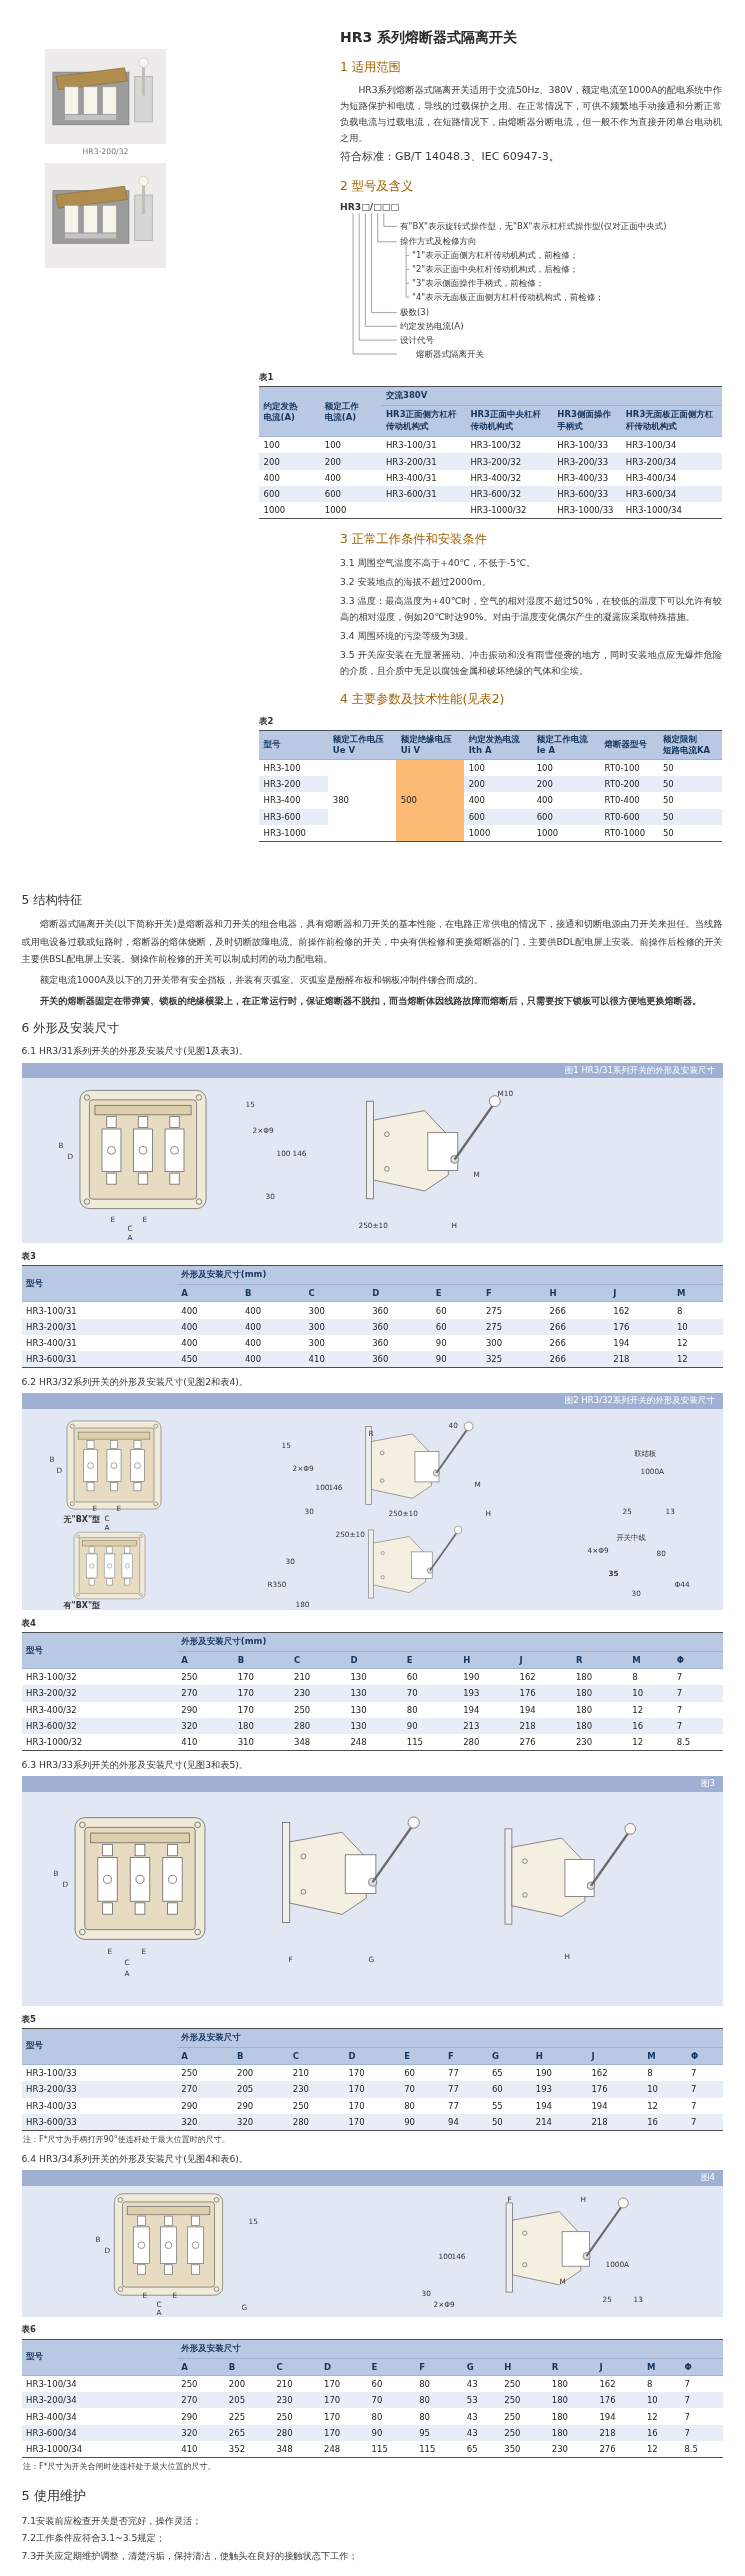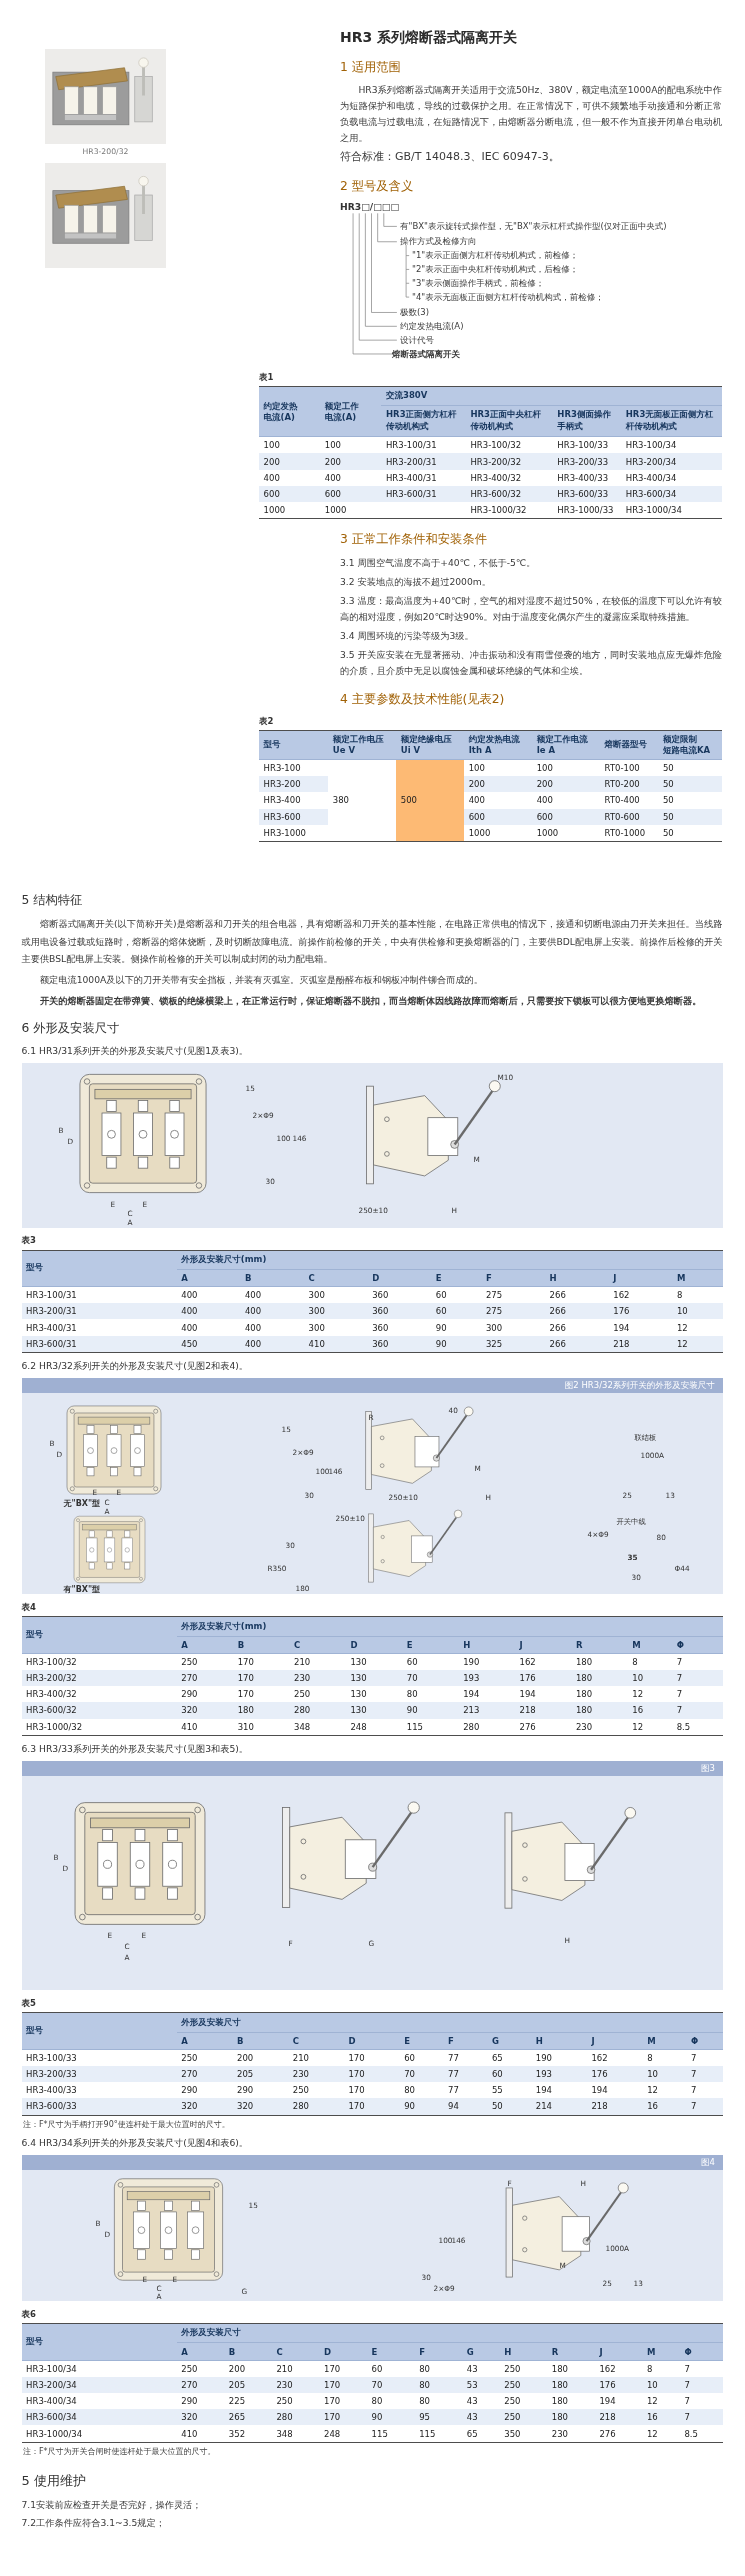--- a/index.html
+++ b/index.html
@@ -145,21 +145,21 @@
       <span class="model-code">HR3□/□□□</span>
       <span class="md-label" style="left:60px;top:20px;">有"BX"表示旋转式操作型，无"BX"表示杠杆式操作型(仅对正面中央式)</span>
       <span class="md-label" style="left:60px;top:35px;">操作方式及检修方向</span>
       <span class="md-label" style="left:72px;top:49px;">"1"表示正面侧方杠杆传动机构式，前检修；</span>
       <span class="md-label" style="left:72px;top:63px;">"2"表示正面中央杠杆传动机构式，后检修；</span>
       <span class="md-label" style="left:72px;top:77px;">"3"表示侧面操作手柄式，前检修；</span>
       <span class="md-label" style="left:72px;top:91px;">"4"表示无面板正面侧方杠杆传动机构式，前检修；</span>
       <span class="md-label" style="left:60px;top:106px;">极数(3)</span>
       <span class="md-label" style="left:60px;top:120px;">约定发热电流(A)</span>
       <span class="md-label" style="left:60px;top:134px;">设计代号</span>
-      <span class="md-label" style="left:52px;top:148px;font-weight:bold;">熔断器式隔离开关</span>
+      <span class="md-label" style="left:76px;top:148px;">熔断器式隔离开关</span>
     </div>
 
     <div class="offset-left">
       <div class="tbl-label">表1</div>
       <table class="data">
         <thead>
           <tr>
             <th rowspan="2" style="width:52px;" class="two-line">
               <div>约定发热</div>
                 <div>电流(A)</div>
@@ -306,20 +306,21 @@
 
     <div class="h1-big">5 结构特征</div>
     <p class="para indent" style="line-height:17.7px;">熔断器式隔离开关(以下简称开关)是熔断器和刀开关的组合电器，具有熔断器和刀开关的基本性能，在电路正常供电的情况下，接通和切断电源由刀开关来担任。当线路或用电设备过载或短路时，熔断器的熔体烧断，及时切断故障电流。前操作前检修的开关，中央有供检修和更换熔断器的门，主要供BDL配电屏上安装。前操作后检修的开关主要供BSL配电屏上安装。侧操作前检修的开关可以制成封闭的动力配电箱。</p>
     <p class="para indent" style="line-height:17.7px;">额定电流1000A及以下的刀开关带有安全挡板，并装有灭弧室。灭弧室是酚醛布板和钢板冲制件铆合而成的。</p>
     <p class="para indent" style="line-height:17.7px;font-weight:bold;">开关的熔断器固定在带弹簧、锁板的绝缘横梁上，在正常运行时，保证熔断器不脱扣，而当熔断体因线路故障而熔断后，只需要按下锁板可以很方便地更换熔断器。</p>
 
     <div class="h1-big">6 外形及安装尺寸</div>
     <div class="sub-line">6.1 HR3/31系列开关的外形及安装尺寸(见图1及表3)。</div>
 
     <div class="figure">
+      <div class="fig-band">图1 HR3/31系列开关的外形及安装尺寸</div>
       <div class="fig-canvas" style="height:165px;">
         <svg class="lineart" style="left:54px;top:7.7px;" width="134" height="127" viewBox="0 0 170 160">
             <use href="#sym-front"></use>
           </svg>
         <svg class="lineart" style="left:330px;top:9.2px;" width="158" height="126" viewBox="0 0 200 160">
             <use href="#sym-side"></use>
           </svg>
         <span class="dim" style="left:476px;top:10.8px;">M10</span>
         <span class="dim" style="left:37px;top:63px;">B</span>
         <span class="dim" style="left:46px;top:74px;">D</span>
@@ -444,21 +445,21 @@
         <span class="dim" style="left:367px;top:100px;">250±10</span>
         <span class="dim" style="left:464px;top:100px;">H</span>
         <span class="dim" style="left:453px;top:71px;">M</span>
         <span class="dim" style="left:613px;top:40px;">联结板</span>
         <span class="dim" style="left:619px;top:58px;">1000A</span>
         <span class="dim" style="left:601px;top:98px;">25</span>
         <span class="dim" style="left:644px;top:98px;">13</span>
         <span class="dim" style="left:595px;top:124px;">开关中线</span>
         <span class="dim" style="left:566px;top:137px;">4×Φ9</span>
         <span class="dim" style="left:635px;top:140px;">80</span>
-        <span class="dim" style="left:606px;top:160px;font-weight:bold;">35</span>
+        <span class="dim" style="left:587px;top:160px;font-weight:bold;">35</span>
         <span class="dim" style="left:610px;top:180px;">30</span>
         <span class="dim" style="left:653px;top:171px;">Φ44</span>
         <span class="dim" style="left:246px;top:171px;">R350</span>
         <span class="dim" style="left:274px;top:191px;">180</span>
         <span class="dim" style="left:314px;top:121px;">250±10</span>
         <span class="dim" style="left:264px;top:148px;">30</span>
       </div>
     </div>
 
     <div class="tbl-label">表4</div>
@@ -788,16 +789,17 @@
             <td>12</td>
             <td>8.5</td>
           </tr>
         </tbody>
     </table>
     <div class="note-line">注：F*尺寸为开关合闸时使连杆处于最大位置的尺寸。</div>
 
     <div class="h1-big" style="font-size:13px;margin-top:15.4px;">5 使用维护</div>
     <p class="s7-item">7.1安装前应检查开关是否完好，操作灵活；</p>
     <p class="s7-item">7.2工作条件应符合3.1~3.5规定；</p>
+    <p class="s7-item">7.3开关应定期维护调整，清楚污垢，保持清洁，使触头在良好的接触状态下工作；</p>
   </div>
 
 </div>
 
 
 </body></html>

